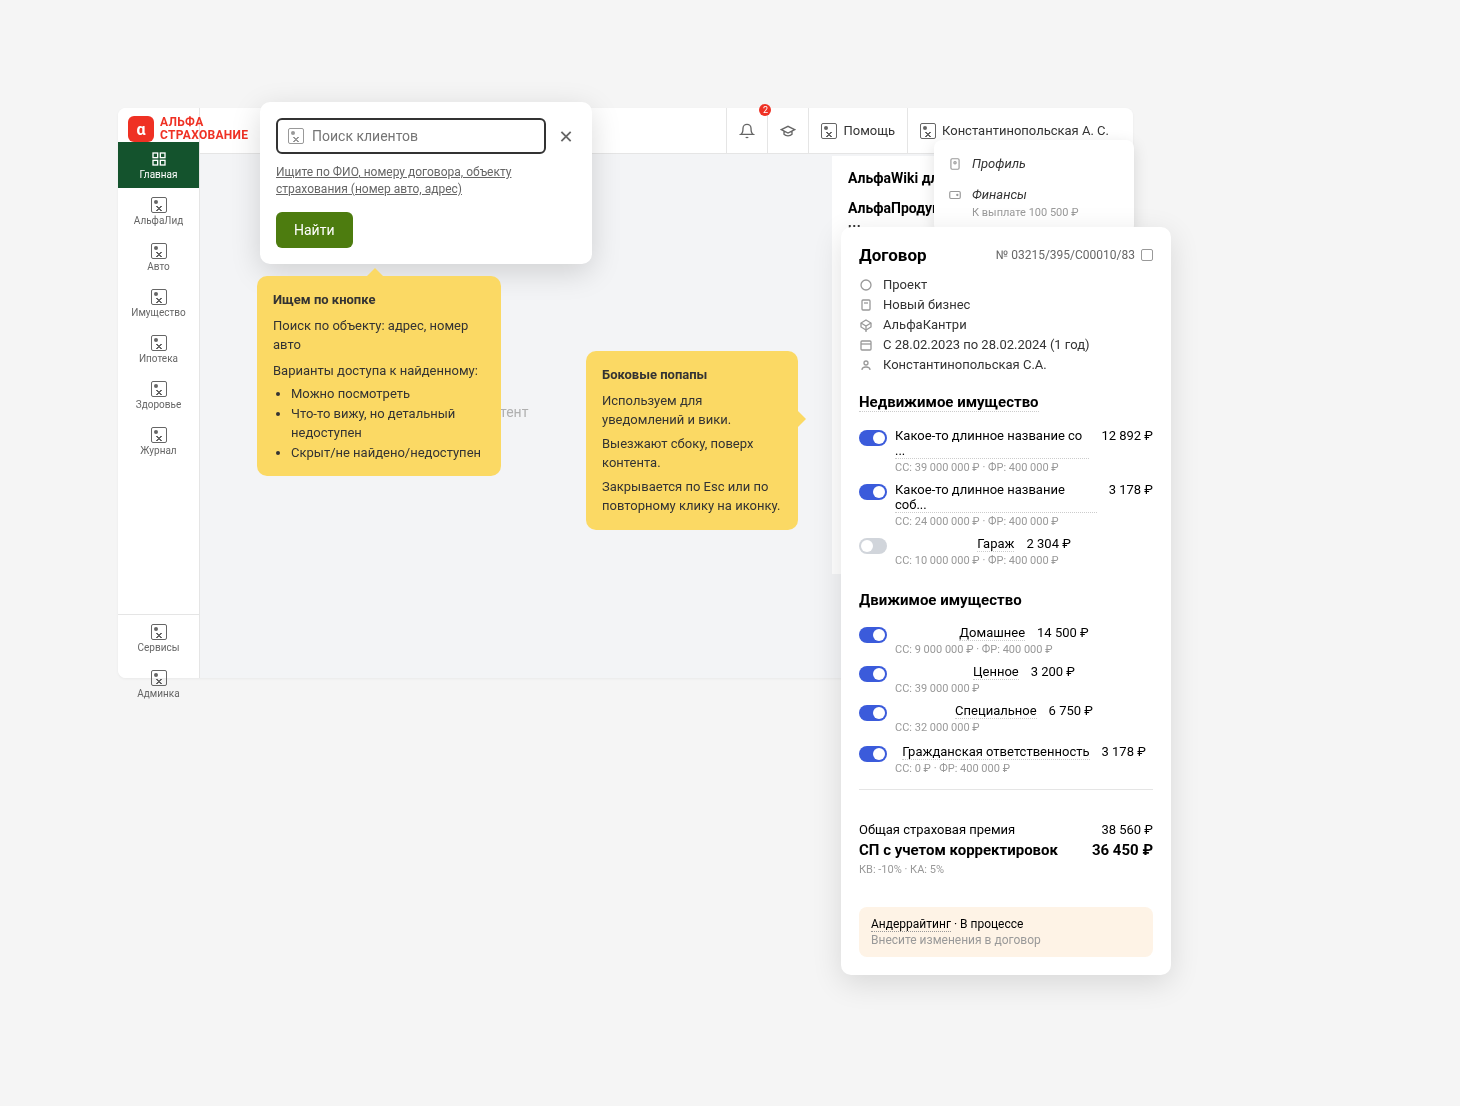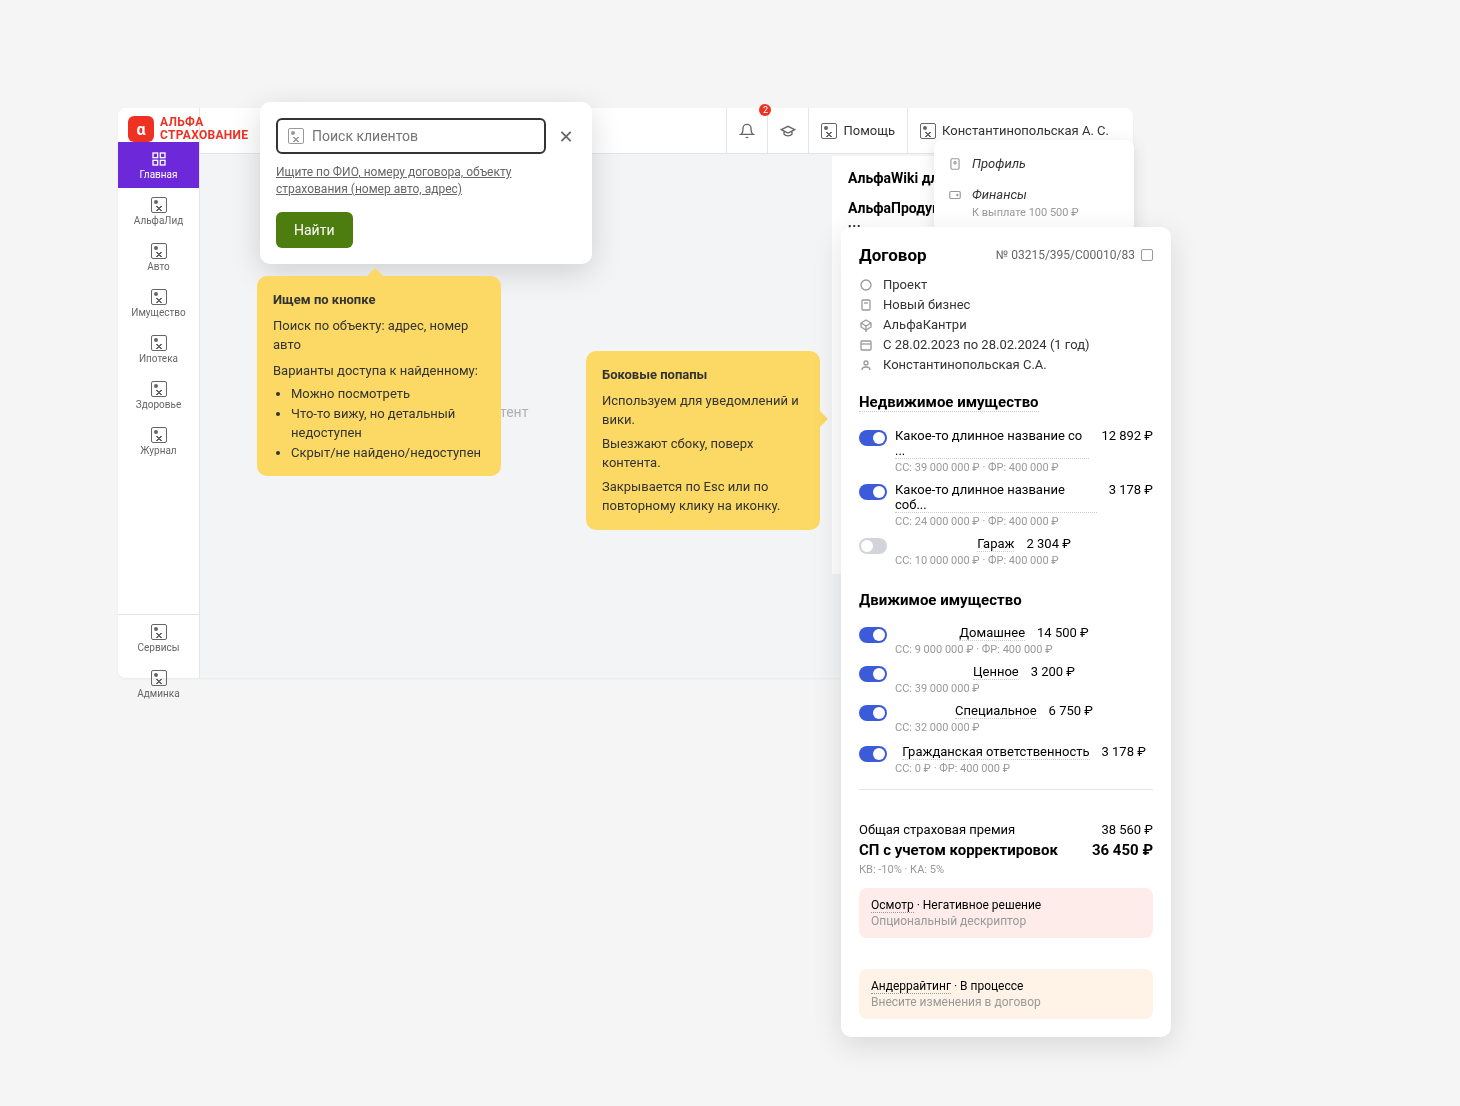--- a/index.html
+++ b/index.html
@@ -1,21 +1,21 @@
 <!DOCTYPE html>
 <html><head>
 <meta charset="utf-8">
 <style>
 *{margin:0;padding:0;box-sizing:border-box;font-family:-apple-system,BlinkMacSystemFont,"Segoe UI",Roboto,sans-serif;}
 body{background:#f5f5f5;overflow:hidden;}
 .canvas{position:relative;width:1460px;height:1106px;}
 .app{position:absolute;left:118px;top:108px;width:1015px;height:570px;background:#fff;border-radius:8px;display:flex;box-shadow:0 1px 3px rgba(0,0,0,.05);}
 .sidebar{width:82px;background:#fff;border-right:1px solid #e5e5e5;border-radius:8px 0 0 8px;}
 .nav-item{display:flex;flex-direction:column;align-items:center;justify-content:center;height:46px;font-size:10px;color:#666;cursor:pointer;gap:2px;}
-.nav-item.active{background:#6d28d9;color:#fff;text-align:right;}
+.nav-item.active{background:#14532d;color:#fff;text-align:right;}
 .nav-item svg{width:16px;height:16px;}
 .nav-section{padding-top:0;}
 .nav-section.bottom{border-top:1px solid #e5e5e5;margin-top:150px;}
 .img-ph{width:16px;height:16px;border:1.5px solid currentColor;border-radius:2px;position:relative;}
 .img-ph::before{content:'';position:absolute;width:4px;height:4px;border-radius:50%;background:currentColor;top:2px;left:2px;}
 .img-ph::after{content:'';position:absolute;bottom:1px;left:1px;right:1px;height:5px;background:linear-gradient(135deg,transparent 45%,currentColor 45%,currentColor 55%,transparent 55%),linear-gradient(45deg,transparent 45%,currentColor 45%,currentColor 55%,transparent 55%);}
 .main{flex:1;background:#f3f4f6;border-radius:0 8px 8px 0;}
 .topbar{height:46px;background:#fff;border-bottom:1px solid #e5e5e5;border-radius:0 8px 0 0;display:flex;align-items:center;justify-content:flex-end;padding:0 12px;gap:0;}
 .topbar-item{display:flex;align-items:center;gap:6px;padding:0 12px;height:46px;border-left:1px solid #e5e5e5;font-size:13px;color:#333;cursor:pointer;}
 .topbar-icon{position:relative;}
@@ -29,21 +29,21 @@
 .search-input input{border:none;outline:none;font-size:14px;flex:1;color:#333;}
 .search-hint{font-size:12px;color:#666;margin-top:10px;line-height:1.4;text-decoration:underline;}
 .search-btn{margin-top:14px;background:#4d7c0f;color:#fff;border:none;border-radius:6px;padding:10px 18px;font-size:14px;cursor:pointer;}
 .close-x{cursor:pointer;color:#666;font-size:18px;width:20px;text-align:center;}
 .tooltip{position:absolute;background:#fbd964;border-radius:10px;padding:14px 16px;font-size:13px;color:#333;line-height:1.5;}
 .tooltip h4{font-size:13px;font-weight:700;margin-bottom:6px;}
 .tooltip ul{margin:4px 0 0 18px;}
 .tooltip::before{content:'';position:absolute;width:0;height:0;}
 .tt1{left:257px;top:276px;width:244px;}
 .tt1::before{top:-8px;left:110px;border-left:8px solid transparent;border-right:8px solid transparent;border-bottom:8px solid #fbd964;}
-.tt2{left:586px;top:351px;width:234px;}
+.tt2{left:586px;top:351px;width:212px;}
 .tt2::before{right:-8px;top:60px;border-top:8px solid transparent;border-bottom:8px solid transparent;border-left:8px solid #fbd964;}
 .content-ghost{position:absolute;left:500px;top:404px;color:#b0b0b0;font-size:14px;}
 .user-menu{position:absolute;left:934px;top:140px;width:200px;background:#fff;border-radius:8px;box-shadow:0 4px 16px rgba(0,0,0,.12);padding:8px 0;}
 .user-menu-item{display:flex;align-items:center;gap:10px;padding:8px 14px;font-size:13px;color:#333;cursor:pointer;font-style:italic;}
 .user-menu-sub{font-size:11px;color:#999;padding-left:38px;margin-top:-4px;padding-bottom:6px;}
 .wiki-panel{position:absolute;left:832px;top:156px;width:302px;background:#fff;padding:14px 16px;}
 .wiki-title{font-size:14px;font-weight:700;margin-bottom:14px;}
 .wiki-sub{font-size:14px;font-weight:700;margin:10px 0 6px;}
 .wiki-stub{font-size:13px;color:#333;margin:6px 0;}
 .contract-panel{position:absolute;left:841px;top:227px;width:330px;background:#fff;border-radius:10px;box-shadow:0 8px 30px rgba(0,0,0,.12);padding:18px;}
@@ -353,23 +353,19 @@
           <span>Общая страховая премия</span>
           <span>38 560 ₽</span>
         </div>
     <div class="total-row bold">
           <span>СП с учетом корректировок</span>
           <span>36 450 ₽</span>
         </div>
     <div class="total-meta">КВ: -10% · КА: 5%</div>
   </div>
 
-  <div class="status-card red">
-    <div class="status-title"><span class="dotted">Осмотр</span><span> · </span><span>Негативное решение</span></div>
-    <div class="status-desc">Опциональный дескриптор</div>
-  </div>
   <div class="status-card yellow">
     <div class="status-title"><span class="dotted">Андеррайтинг</span><span> · </span><span>В процессе</span></div>
     <div class="status-desc">Внесите изменения в договор</div>
   </div>
 </div>
 
 </div>
 
 </body></html>

